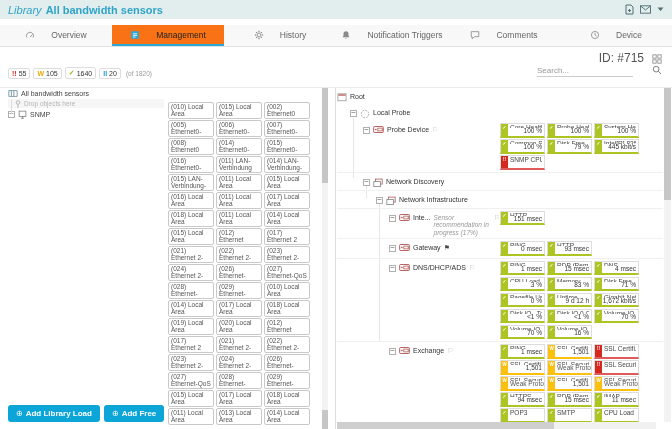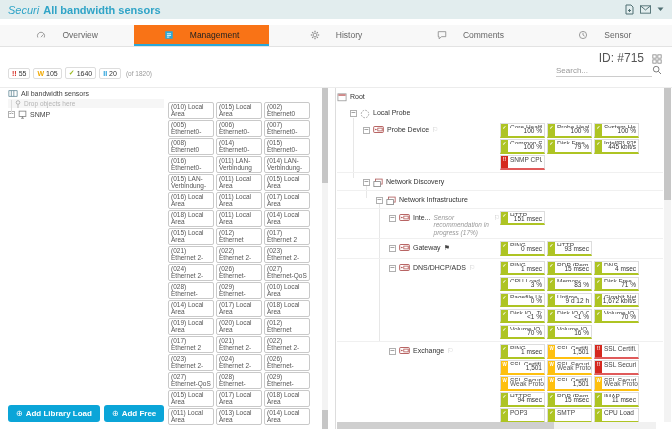--- a/index.html
+++ b/index.html
@@ -29,21 +29,21 @@
   .toolbar { position:absolute; top:47px; left:0; right:0; height:41px; background:#fff;
     border-bottom:1px solid #ececec; }
   .tb-id { position:absolute; top:4px; right:28px; font-size:12px; color:#555; }
   .tb-grid { position:absolute; top:3px; right:10px; color:#8a8a8a; }
   .tb-badges { position:absolute; left:8px; top:20px; display:flex; gap:3px; align-items:center; }
   .badge { display:inline-flex; align-items:center; gap:2px; border:1px solid #ddd; background:#fff;
     border-radius:2px; padding:1px 3px; font-size:7px; cursor:pointer; }
   .badge-ic { font-weight:bold; font-size:7px; }
   .badge-n { color:#333; }
   .tb-total { font-size:6.5px; color:#9a9a9a; margin-left:2px; }
-  .tb-search { position:absolute; right:10px; top:18px; display:flex; gap:0; }
+  .tb-search { position:absolute; right:10px; top:18px; display:flex; gap:19px; }
   .tb-search input { border:none; border-bottom:1px solid #ccc; width:96px; font-size:8px;
     color:#444; outline:none; background:transparent; padding:1px 0;
     font-family:"Liberation Sans", sans-serif; }
   .tb-search input::placeholder { color:#999; }
   .search-ic { color:#666; display:inline-flex; }
 
   
   .main { position:absolute; top:88px; left:0; right:0; bottom:0; }
   .divider { position:absolute; left:335px; top:0; bottom:0; width:1px; background:#ddd; }
 
@@ -106,21 +106,21 @@
     cursor:pointer; font-family:"Liberation Sans", sans-serif; }
   .btn-ic { font-size:8px; font-weight:normal; }
 </style>
 </head>
 <body>
 
 <div class="app">
 
   <header class="hdr">
     <div class="hdr-title">
-      <span class="hdr-pre">Securi</span><span class="hdr-main">All bandwidth sensors</span>
+      <span class="hdr-pre">Library</span><span class="hdr-main">All bandwidth sensors</span>
     </div>
     <div class="hdr-icons">
       <span>
           <svg width="9" height="11" viewBox="0 0 9 11">
             <path d="M1 1h5l2 2v7H1z" fill="none" stroke="currentColor"></path>
             <path d="M3 6.5h3M4.5 5v3" stroke="currentColor"></path>
           </svg>
         </span>
       <span>
           <svg width="11" height="9" viewBox="0 0 12 9">
@@ -169,33 +169,42 @@
               <line x1="2.6" y1="9.4" x2="3.8" y2="8.2"></line>
               <line x1="8.2" y1="3.8" x2="9.4" y2="2.6"></line>
             </g>
           </svg>
         </span>
         <span class="tab-lb">History</span>
       </div>
       <div class="tab">
         <span class="tab-ic">
           <svg width="10" height="10" viewBox="0 0 12 12">
+            <path d="M6 1.5c-1.9 0-3 1.4-3 3.2V7L1.8 8.8h8.4L9 7V4.7C9 2.9 7.9 1.5 6 1.5z" fill="currentColor"></path>
+            <path d="M4.8 9.8a1.3 1.3 0 0 0 2.4 0z" fill="currentColor"></path>
+          </svg>
+        </span>
+        <span class="tab-lb">Notification Triggers</span>
+      </div>
+      <div class="tab">
+        <span class="tab-ic">
+          <svg width="10" height="10" viewBox="0 0 12 12">
             <path d="M1.5 2h9v6h-5L2.5 10.5V8h-1z" fill="none" stroke="currentColor"></path>
           </svg>
         </span>
         <span class="tab-lb">Comments</span>
       </div>
       <div class="tab">
         <span class="tab-ic">
           <svg width="10" height="10" viewBox="0 0 12 12">
             <circle cx="6" cy="6" r="4.3" fill="none" stroke="currentColor"></circle>
             <path d="M6 3.4V6l1.9 1.3" fill="none" stroke="currentColor"></path>
           </svg>
         </span>
-        <span class="tab-lb">Sensor</span>
+        <span class="tab-lb">Device</span>
       </div>
     </nav>
 
   <div class="toolbar">
     <span class="tb-id">ID: #715</span>
     <span class="tb-grid"><svg width="10" height="10" viewBox="0 0 12 12">
           <g fill="none" stroke="currentColor">
             <rect x="1" y="1" width="4" height="4"></rect>
             <rect x="7" y="1" width="4" height="4"></rect>
             <rect x="1" y="7" width="4" height="4"></rect>

